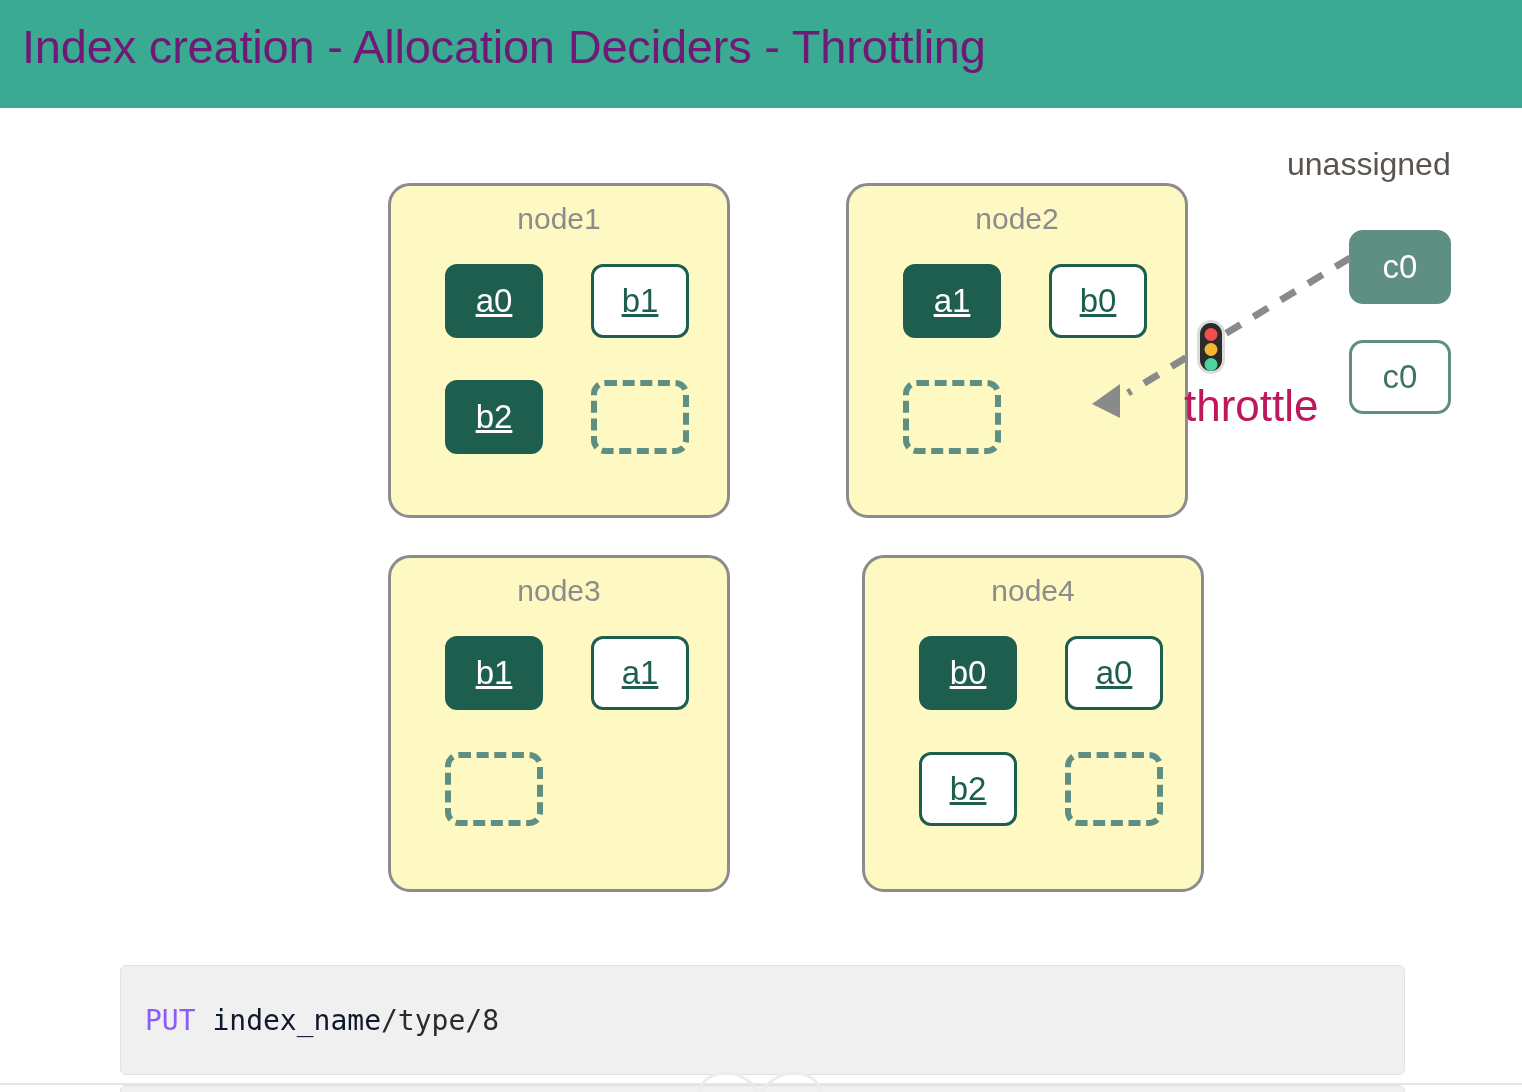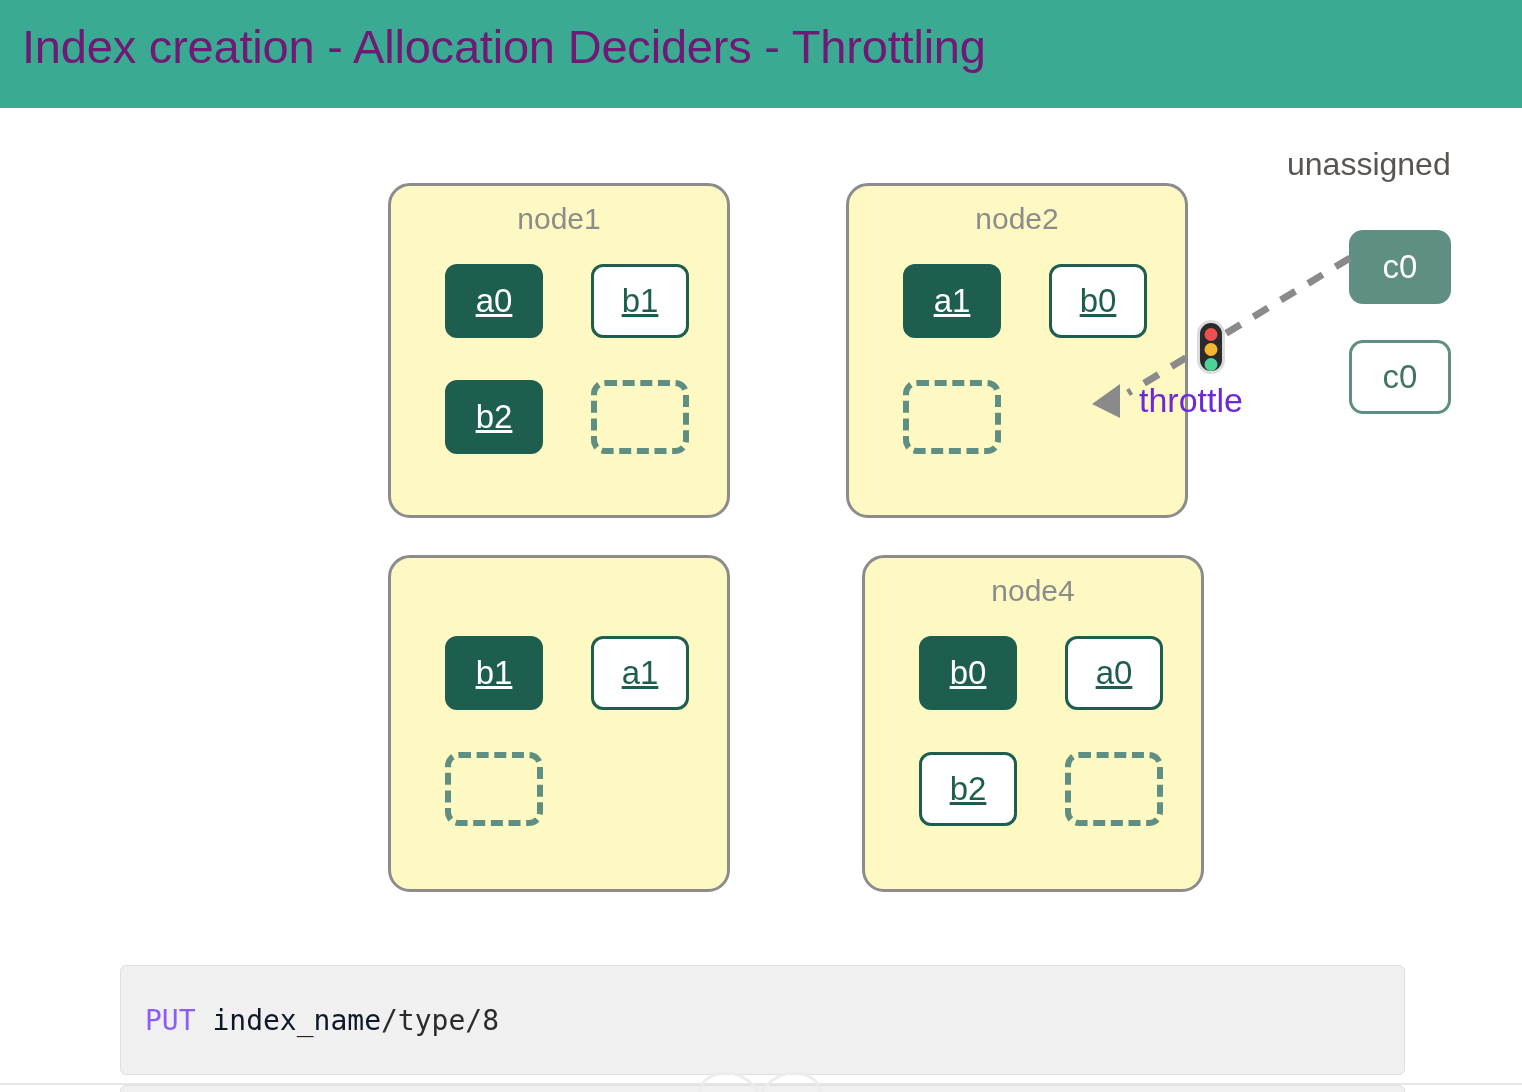--- a/index.html
+++ b/index.html
@@ -165,24 +165,24 @@
     width: 13px;
     height: 13px;
     border-radius: 50%;
   }
   .lamp-red   { top: 5px;  background: #f05050; }
   .lamp-amber { top: 20px; background: #f5b731; }
   .lamp-green { top: 35px; background: #4ed39b; }
 
   #throttle-text {
     position: absolute;
-    left: 1139px;
+    left: 1184px;
     top: 273px;
-    font-size: 34px;
-    color: #6d28d9;
+    font-size: 44px;
+    color: #be185d;
     white-space: nowrap;
   }
 
   
   .code-block {
     position: absolute;
     background: #f0f0f0;
     border: 1px solid #e0e0e0;
     border-radius: 6px;
     box-sizing: border-box;
@@ -253,20 +253,21 @@
   <div class="node-box" style="left:834px; top:75px; width:342px; height:335px;margin-left:12px;">
     <div class="node-label">node2</div>
     <div class="shard-area">
       <div class="shard primary slot-tl">a1</div>
       <div class="shard replica slot-tr">b0</div>
       <div class="shard empty slot-bl"></div>
     </div>
   </div>
 
   <div class="node-box" style="left:388px; top:447px; width:342px; height:337px;">
+    <div class="node-label">node3</div>
     <div class="shard-area">
       <div class="shard primary slot-tl">b1</div>
       <div class="shard replica slot-tr">a1</div>
       <div class="shard empty slot-bl"></div>
     </div>
   </div>
 
   <div class="node-box" style="left:834px; top:447px; width:342px; height:337px;margin-left:28px;">
     <div class="node-label">node4</div>
     <div class="shard-area">

